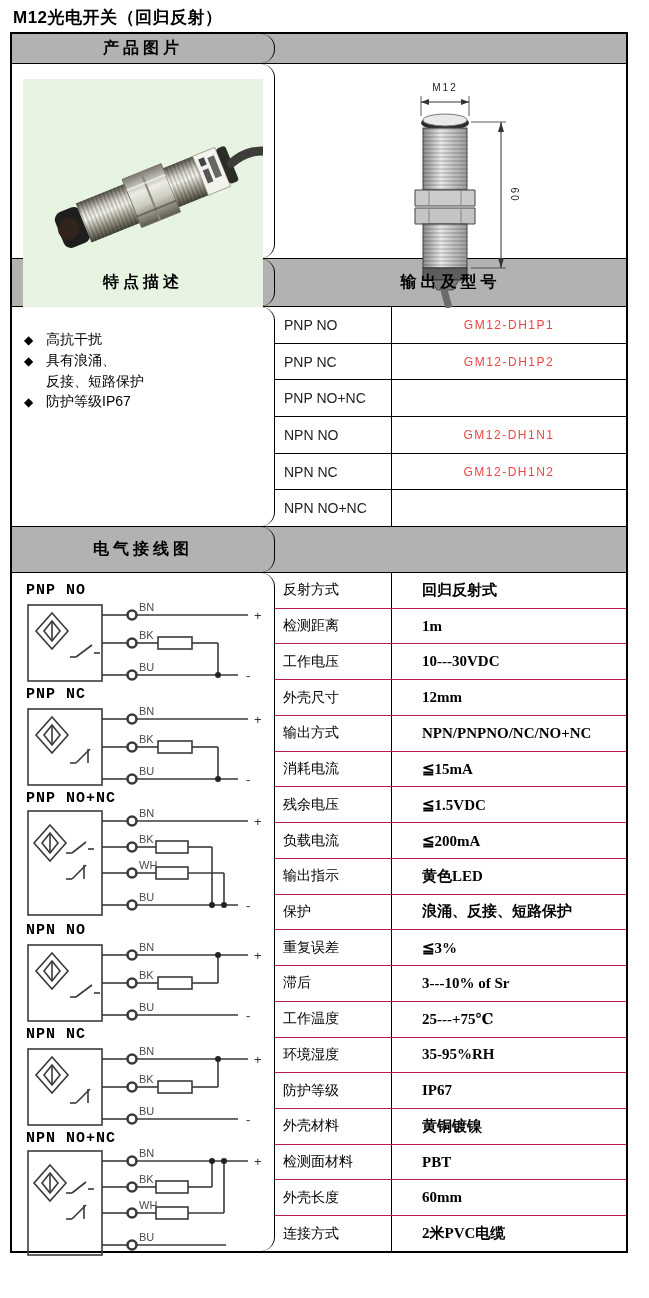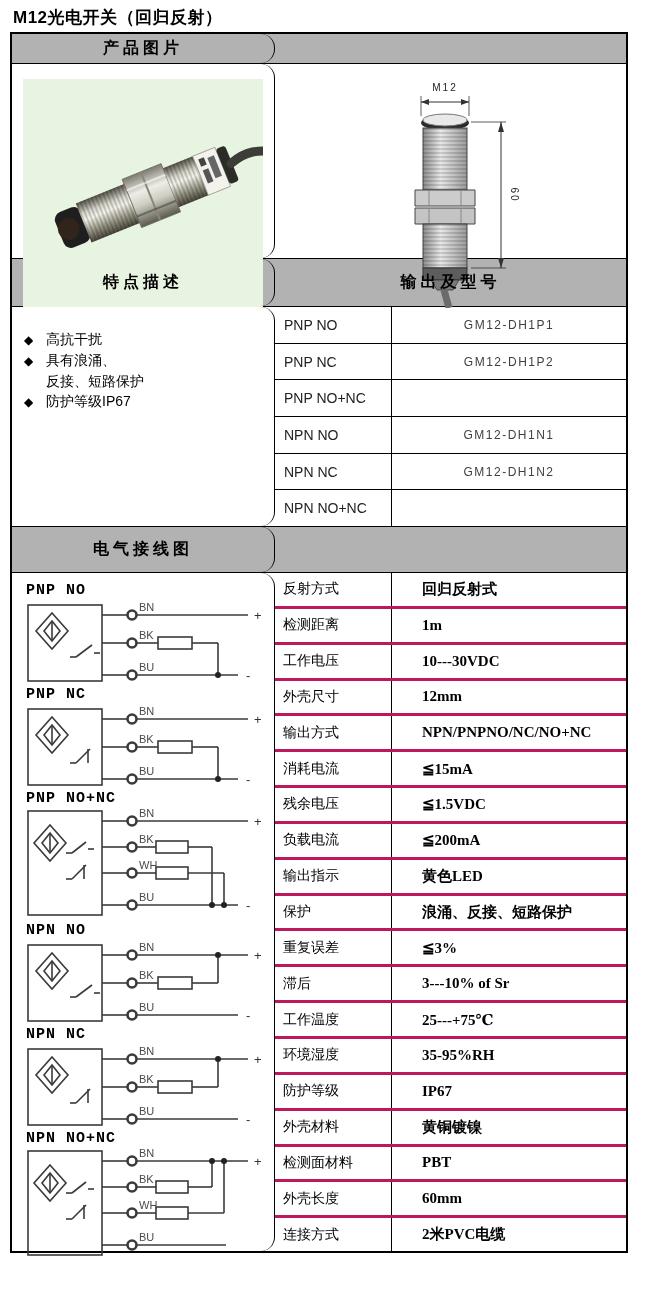--- a/index.html
+++ b/index.html
@@ -37,25 +37,25 @@
   
   .out-table { display:flex; flex-direction:column; height:100%; }
   .out-row { flex:1; display:flex; border-bottom:1px solid #000; }
   .out-row:last-child { border-bottom:none; }
   .out-label {
     width:117px; border-right:1px solid #000; display:flex; align-items:center;
     padding-left:9px; font-size:14px; color:#222;
   }
   .out-model {
     flex:1; display:flex; align-items:center; justify-content:center;
-    font-size:12px; letter-spacing:1.5px; color:#404040;
+    font-size:12px; letter-spacing:1.5px; color:#ef4444;
   }
   
   .param-table { display:flex; flex-direction:column; height:100%; }
-  .param-row { flex:1; display:flex; border-bottom:3px solid #be185d; }
+  .param-row { flex:1; display:flex; border-bottom:1px solid #be185d; }
   .param-row:last-child { border-bottom:none; }
   .param-label {
     width:117px; border-right:1px solid #000; display:flex; align-items:center;
     padding-left:8px; font-size:14px;
   }
   .param-value {
     flex:1; display:flex; align-items:center; padding-left:30px;
     font-size:15px; font-weight:bold; font-family:"Liberation Serif","DejaVu Serif",serif;
   }
   

